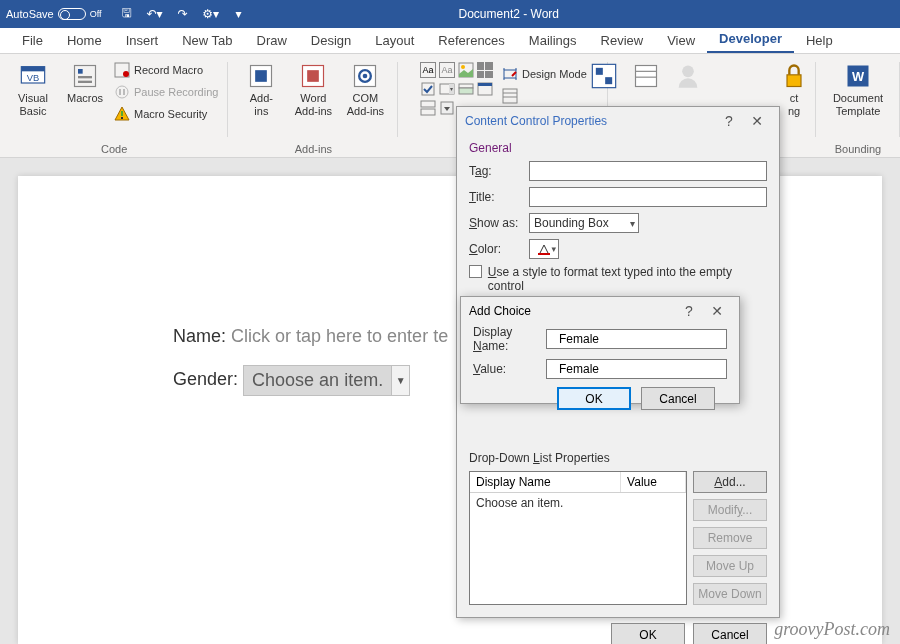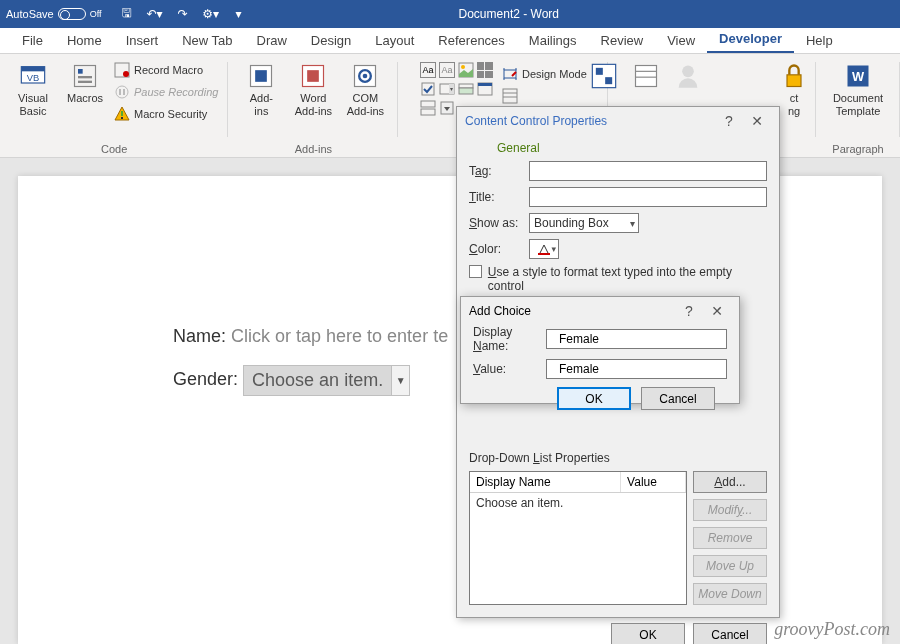--- a/index.html
+++ b/index.html
@@ -45,31 +45,31 @@
 .cc-dropdown .cc-text { padding: 4px 8px; color: #5a5a5a; }
 .cc-dropdown .cc-arrow { width: 18px; background: #f2f2f2; border-left: 1px solid #bfbfbf; display: flex; align-items: center; justify-content: center; color: #555; font-size: 10px; }
 
 
 .dialog { position: absolute; background: #f0f0f0; border: 1px solid #9a9a9a; box-shadow: 2px 2px 8px rgba(0,0,0,.25); }
 .dlg1 { left: 456px; top: 106px; width: 324px; height: 512px; }
 .dlg-title { height: 28px; display: flex; align-items: center; padding: 0 8px; font-size: 12px; color: #3a6dbf; }
 .dlg-title .sp { flex: 1; }
 .dlg-title .dlg-x { width: 28px; text-align: center; color: #555; font-size: 14px; }
 .dlg-body { padding: 4px 12px 8px; font-size: 12px; color: #333; }
-.gbox-lbl { color: #4d7c0f; font-size: 12px; padding: 2px 0 6px; margin-left: 28px; }
+.gbox-lbl { color: #701a75; font-size: 12px; padding: 2px 0 6px; }
 .frow { display: flex; align-items: center; gap: 6px; margin-bottom: 6px; }
 .frow label { width: 54px; }
 .frow label u { text-decoration: underline; }
 .txt { flex: 1; height: 20px; border: 1px solid #7a7a7a; background: #fff; padding: 0 12px; font-size: 12px; }
 .sel { height: 20px; border: 1px solid #7a7a7a; background: #fff; padding: 0 18px 0 4px; font-size: 12px; position: relative; display: inline-flex; align-items: center; }
 .sel::after { content: "▾"; position: absolute; right: 3px; font-size: 10px; color: #555; }
 .clr-btn { width: 30px; height: 20px; border: 1px solid #7a7a7a; background: #fff; display: inline-flex; align-items: center; justify-content: center; position: relative; }
 .clr-btn::after { content: "▾"; position: absolute; right: 2px; font-size: 9px; color: #555; }
 .chk { width: 13px; height: 13px; border: 1px solid #7a7a7a; background: #fff; display: inline-block; }
-.disabled { color: #989898; font-style: italic; }
+.disabled { color: #989898; }
 
 .subhead { font-size: 12px; padding: 8px 0 6px; }
 .ddlbox { display: flex; gap: 6px; }
 .listbox { flex: 1; height: 134px; border: 1px solid #7a7a7a; background: #fff; }
 .listbox table { width: 100%; border-collapse: collapse; font-size: 12px; }
 .listbox th { text-align: left; font-weight: 400; padding: 3px 6px; border-bottom: 1px solid #d0d0d0; border-right: 1px solid #e0e0e0; color: #000000; }
 .listbox td { padding: 3px 6px; }
 .btn-col { display: flex; flex-direction: column; gap: 6px; }
 .btn { width: 74px; height: 22px; border: 1px solid #8a8a8a; background: #e1e1e1; font-size: 12px; display: flex; align-items: center; justify-content: center; }
 .btn.disabled { color: #989898; border-color: #bcbcbc; }
@@ -301,21 +301,21 @@
     <div class="rgroup-body">
       <div class="big-btn" style="width:64px;">
         <svg class="icon" viewBox="0 0 24 24">
             <rect x="3" y="3" width="18" height="18" fill="#2b579a"></rect>
             <text x="12" y="16" text-anchor="middle" font-size="11" fill="#fff" font-weight="bold">W</text>
           </svg>
         <div class="lbl" style="white-space:pre-line;">Document
 Template</div>
       </div>
     </div>
-    <div class="rgroup-label">Paragraph</div>
+    <div class="rgroup-label">Bounding</div>
   </div>
 </div>
 
 <div class="doc-area">
   <div class="page">
     <div class="doc-content">
       <div class="doc-line">
         <span>Name:</span>
         <span class="placeholder-text">Click or tap here to enter te</span>
       </div>

